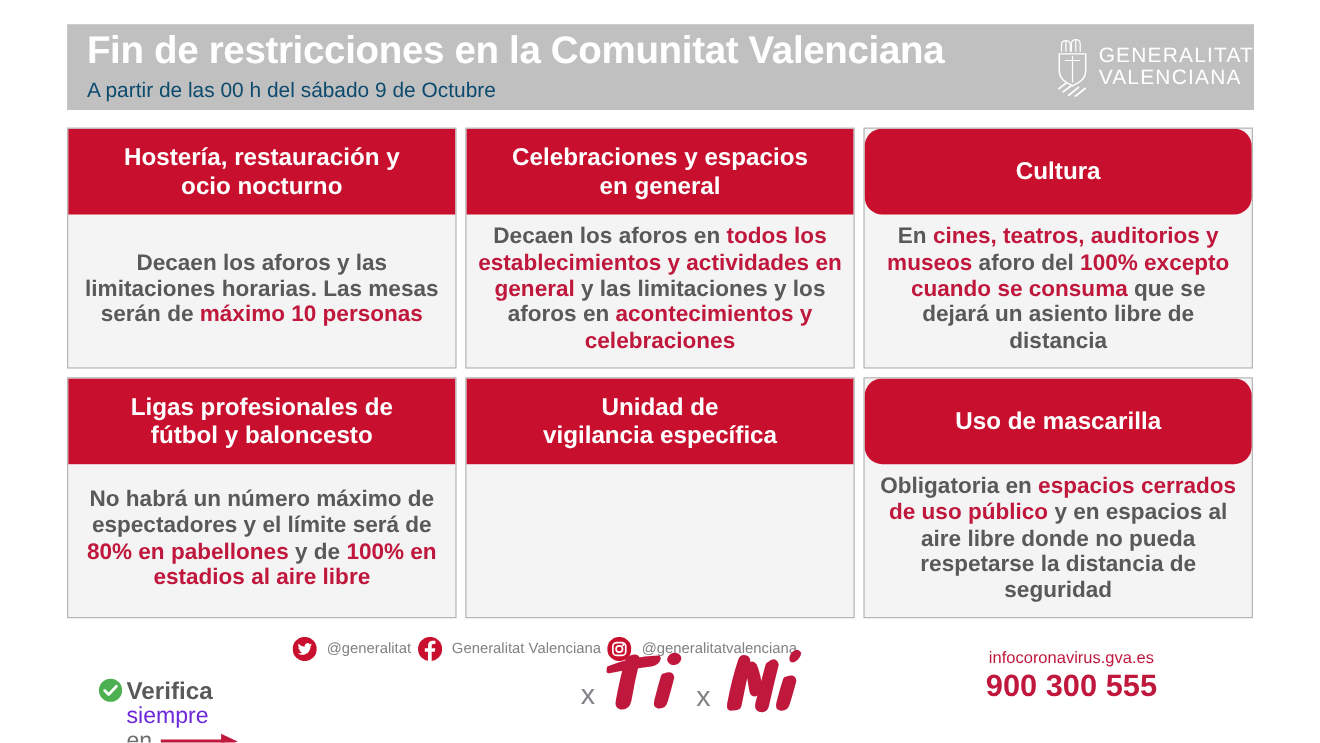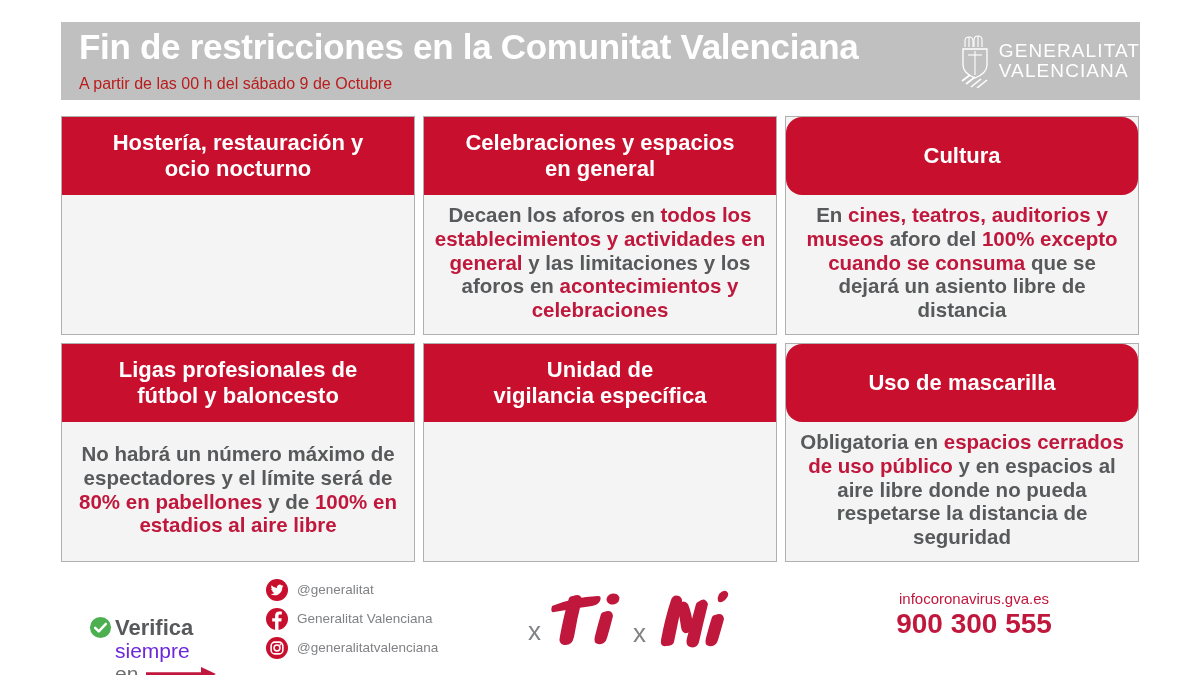--- a/index.html
+++ b/index.html
@@ -16,21 +16,21 @@
     position:absolute;left:61px;top:22px;width:1079px;height:78px;
     background:#c0c0c0;
     display:flex;align-items:center;
   }
   .header-texts{flex:1 1 auto;padding-left:18px;}
   .header-title{
     color:#ffffff;font-size:35px;font-weight:bold;line-height:1.02;
     letter-spacing:-0.3px;white-space:nowrap;
   }
   .header-sub{
-    color:#b91c1c;font-size:16px;font-weight:normal;line-height:1.1;
+    color:#0c4a6e;font-size:19px;font-weight:normal;line-height:1.1;
     margin-top:10px;white-space:nowrap;
   }
   .gva-logo{
     flex:0 0 auto;display:flex;align-items:center;gap:9px;
   }
   .gva-shield{width:30px;height:54px;display:block;}
   .gva-words{
     color:#ffffff;font-size:19px;line-height:1.05;letter-spacing:1.1px;
     font-weight:normal;
   }
@@ -91,21 +91,21 @@
   .vf-word2{
     color:#6d28d9;font-size:21px;font-weight:normal;line-height:1.05;
     margin-left:26px;margin-top:1px;
   }
   .vf-line3{display:flex;align-items:center;gap:8px;margin-left:26px;margin-top:1px;}
   .vf-word3{color:#6d6e71;font-size:21px;line-height:1;}
   .arrow{width:72px;height:16px;flex:0 0 auto;}
 
   .socials{
     position:absolute;left:205px;top:0px;
-    display:flex;flex-direction:column;gap:6px;
+    display:flex;gap:6px;
   }
   .soc-row{display:flex;align-items:center;gap:9px;height:23px;}
   .soc-ico{width:22px;height:22px;flex:0 0 auto;display:block;}
   .soc-txt{color:#808285;font-size:13.5px;line-height:1;white-space:nowrap;}
 
   .xtixmi{
     position:absolute;left:455px;top:4px;width:260px;height:72px;
   }
   .xtixmi svg{display:block;}
 
@@ -152,20 +152,23 @@
         <div>GENERALITAT</div>
         <div>VALENCIANA</div>
       </div>
     </div>
   </div>
 
   <div class="grid">
 
     <div class="card">
       <div class="card-head h2">Hostería, restauración y<br>ocio nocturno</div>
+      <div class="card-body">
+          <div><span>Decaen los aforos y las limitaciones horarias. Las mesas serán de </span><span class="r">máximo 10 personas</span></div>
+        </div>
     </div>
 
     <div class="card">
       <div class="card-head h2">Celebraciones y espacios<br>en general</div>
       <div class="card-body">
           <div><span>Decaen los aforos en </span><span class="r">todos los establecimientos y actividades en general</span><span> y las limitaciones y los aforos en </span><span class="r">acontecimientos y celebraciones</span></div>
         </div>
     </div>
 
     <div class="card">

